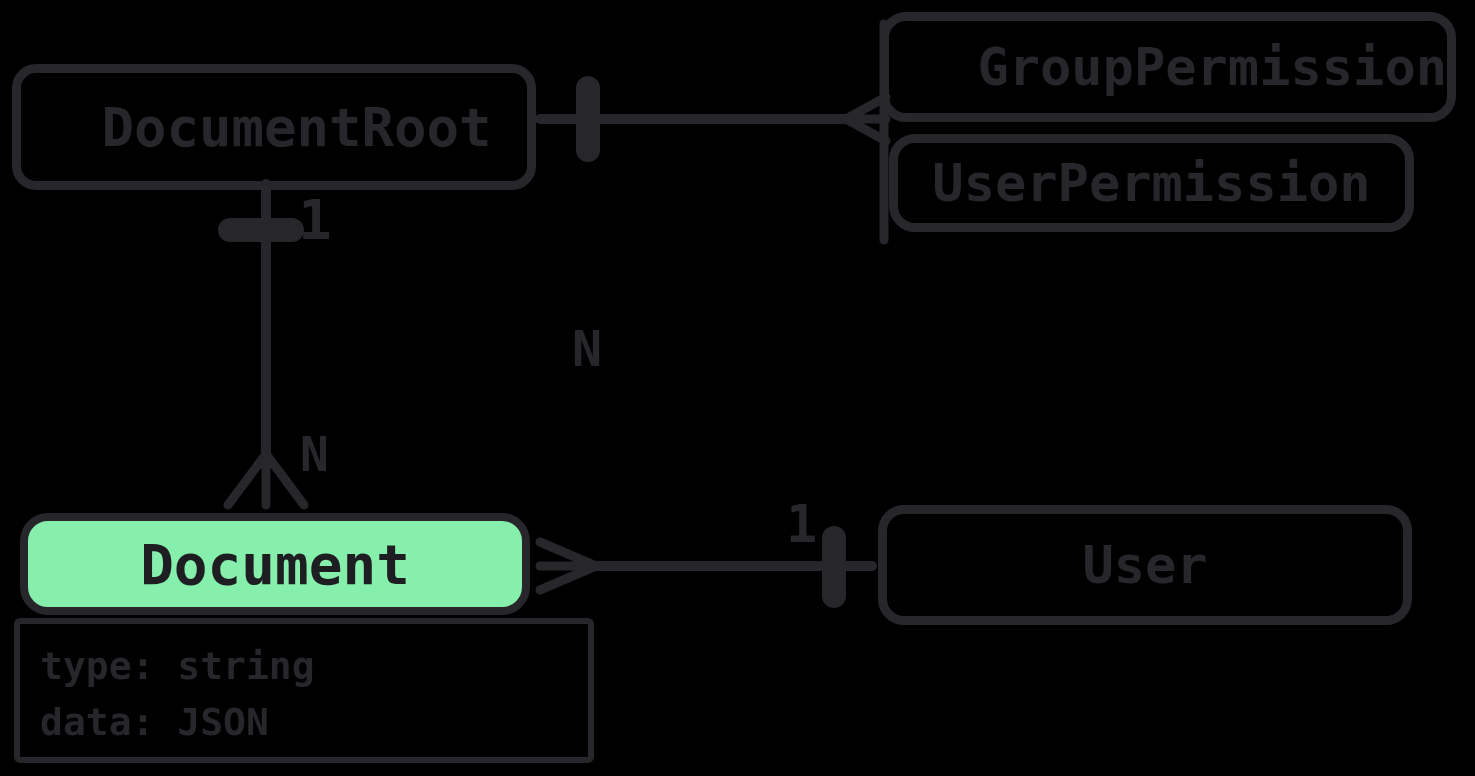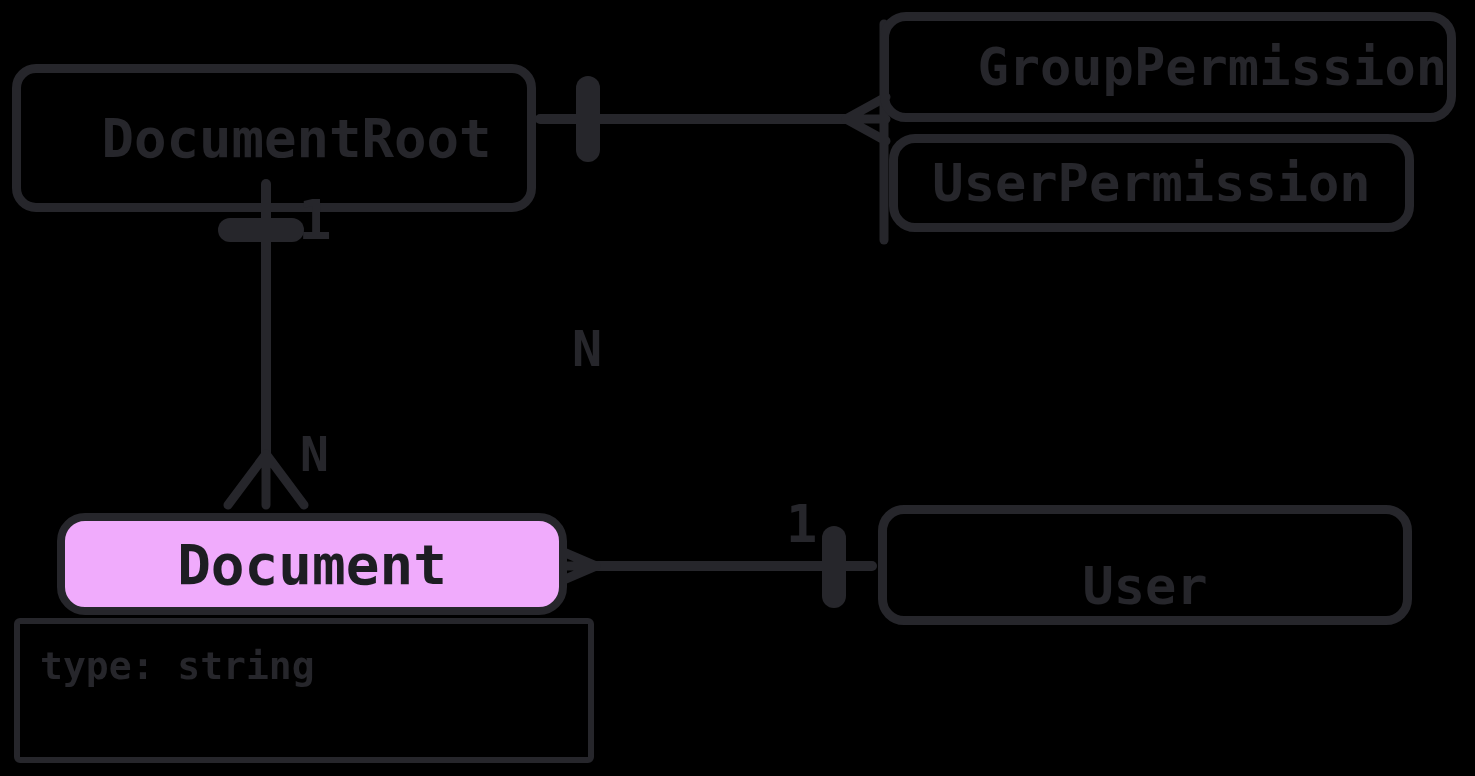--- a/index.html
+++ b/index.html
@@ -24,26 +24,26 @@
     position: absolute;
     display: flex;
     align-items: center;
     justify-content: center;
     border: 9px solid #26262b;
     color: #26262b;
     font-weight: bold;
     box-sizing: border-box;
     background: transparent;
   }
-  #box-document-root   { left: 12px;  top: 64px;  width: 524px; height: 148px; border-radius: 24px; font-size: 54px; padding-left: 45px; }
+  #box-document-root   { left: 12px;  top: 64px;  width: 524px; height: 126px; border-radius: 24px; font-size: 54px; padding-left: 45px; }
   #box-group-permission{ left: 880px; top: 12px;  width: 576px; height: 110px; border-radius: 26px; font-size: 52px; justify-content: flex-end; }
   #box-user-permission { left: 889px; top: 134px; width: 525px; height: 98px;  border-radius: 26px; font-size: 52px; }
   #box-document        { left: 20px;  top: 513px; width: 510px; height: 102px; border-radius: 28px;
-                         background: #f0abfc; border-width: 8px; color: #1d1d22; font-size: 56px; z-index: 2; margin-left: 37px; }
-  #box-user            { left: 878px; top: 505px; width: 534px; height: 120px; border-radius: 26px; font-size: 52px; align-items: flex-end; }
+                         background: #86efac; border-width: 8px; color: #1d1d22; font-size: 56px; z-index: 2; }
+  #box-user            { left: 878px; top: 505px; width: 534px; height: 120px; border-radius: 26px; font-size: 52px; }
   #attr-rect {
     position: absolute;
     left: 14px; top: 618px; width: 580px; height: 145px;
     border: 6px solid #26262b;
     border-radius: 6px;
     box-sizing: border-box;
     color: #26262b;
     font-size: 38px;
     font-weight: bold;
     padding: 14px 0 0 20px;
@@ -99,20 +99,21 @@
   <div class="entity" id="box-user-permission">
     <span>UserPermission</span>
   </div>
 
   <div class="entity" id="box-document">
     <span>Document</span>
   </div>
 
   <div id="attr-rect">
     <div>type: string</div>
+    <div>data: JSON</div>
   </div>
 
   <div class="entity" id="box-user">
     <span>User</span>
   </div>
 
   <div class="card-label" id="label-one-top">1</div>
   <div class="card-label" id="label-n-bottom">N</div>
   <div class="card-label" id="label-n-mid">N</div>
   <div class="card-label" id="label-one-right">1</div>

